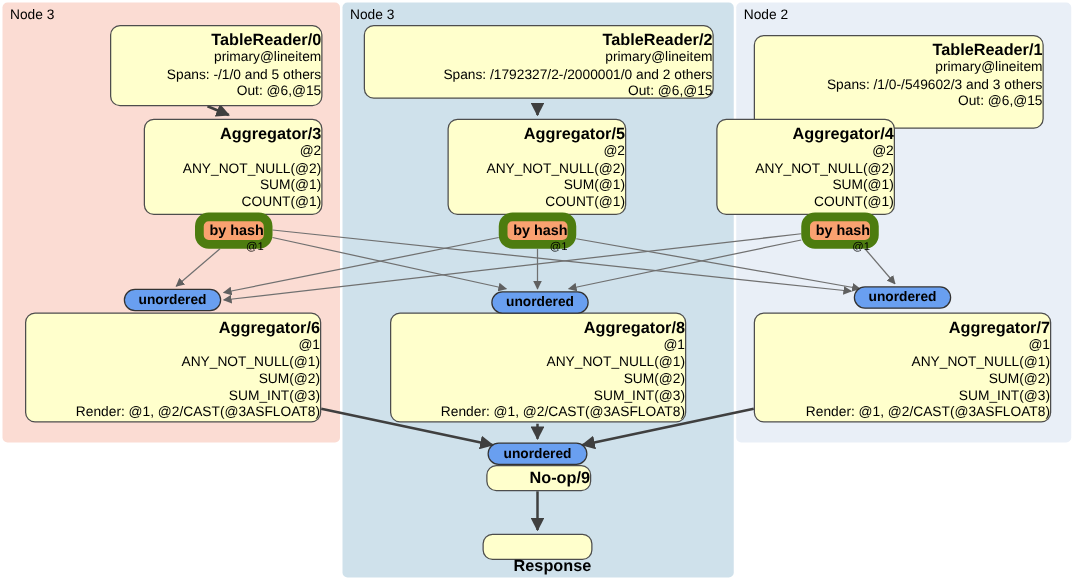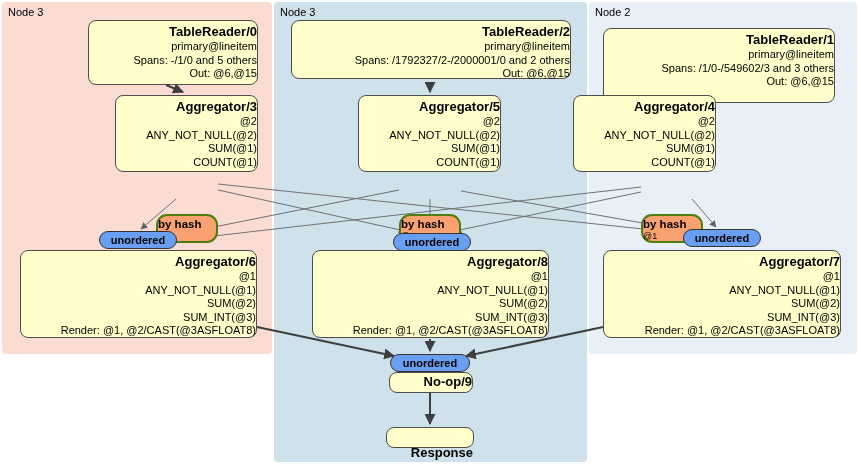--- a/index.html
+++ b/index.html
@@ -20,22 +20,22 @@
   #region-node2{left:589px;top:2px;width:268px;height:352px;background:var(--c-node2);}
   #edges{position:absolute;left:0;top:0;z-index:5;}
   .box{
     position:absolute;background:var(--c-box);border:1px solid var(--c-box-border);
     border-radius:8px;text-align:right;box-sizing:border-box;padding-top:3px;z-index:10;
   }
   .box-title{font-weight:bold;font-size:13px;line-height:16px;white-space:nowrap;}
   .box-line{font-size:11px;line-height:13.5px;white-space:nowrap;}
   .pill-hash{
     position:absolute;width:62px;height:29px;background:var(--c-hash);
-    border:2px solid #4d7c0f;border-radius:11px;text-align:left;
-    box-sizing:border-box;padding-top:1px;z-index:11;margin-top:44px;
+    border:7px solid #4d7c0f;border-radius:11px;text-align:right;
+    box-sizing:border-box;padding-top:1px;z-index:11;
   }
   .pill-hash .ph-label{font-weight:bold;font-size:11.5px;line-height:14px;}
   .pill-hash .ph-key{font-size:9px;line-height:10px;}
   .pill-unordered{
     position:absolute;width:78px;height:18px;background:var(--c-unordered);
     border:1px solid #333;border-radius:9px;text-align:center;
     font-weight:bold;font-size:11px;line-height:16px;box-sizing:border-box;z-index:11;
   }
   #tr0{left:88px;top:20px;width:170px;height:65px;}
   #tr2{left:291px;top:20px;width:280px;height:59px;}

